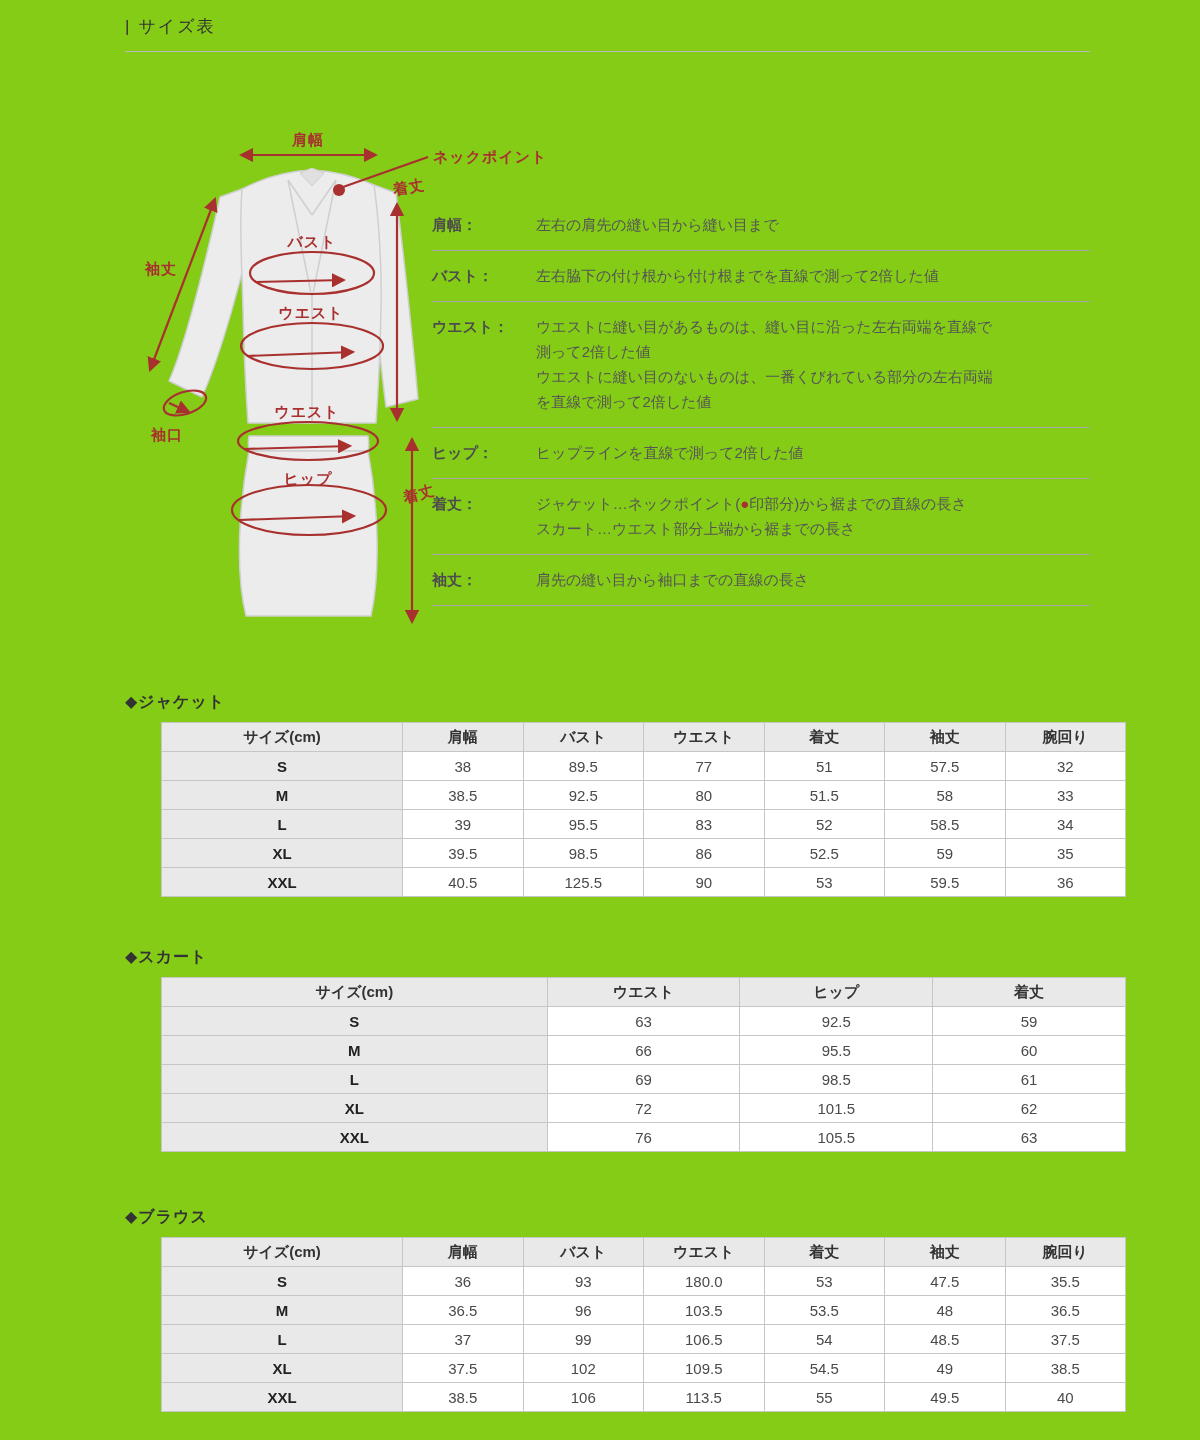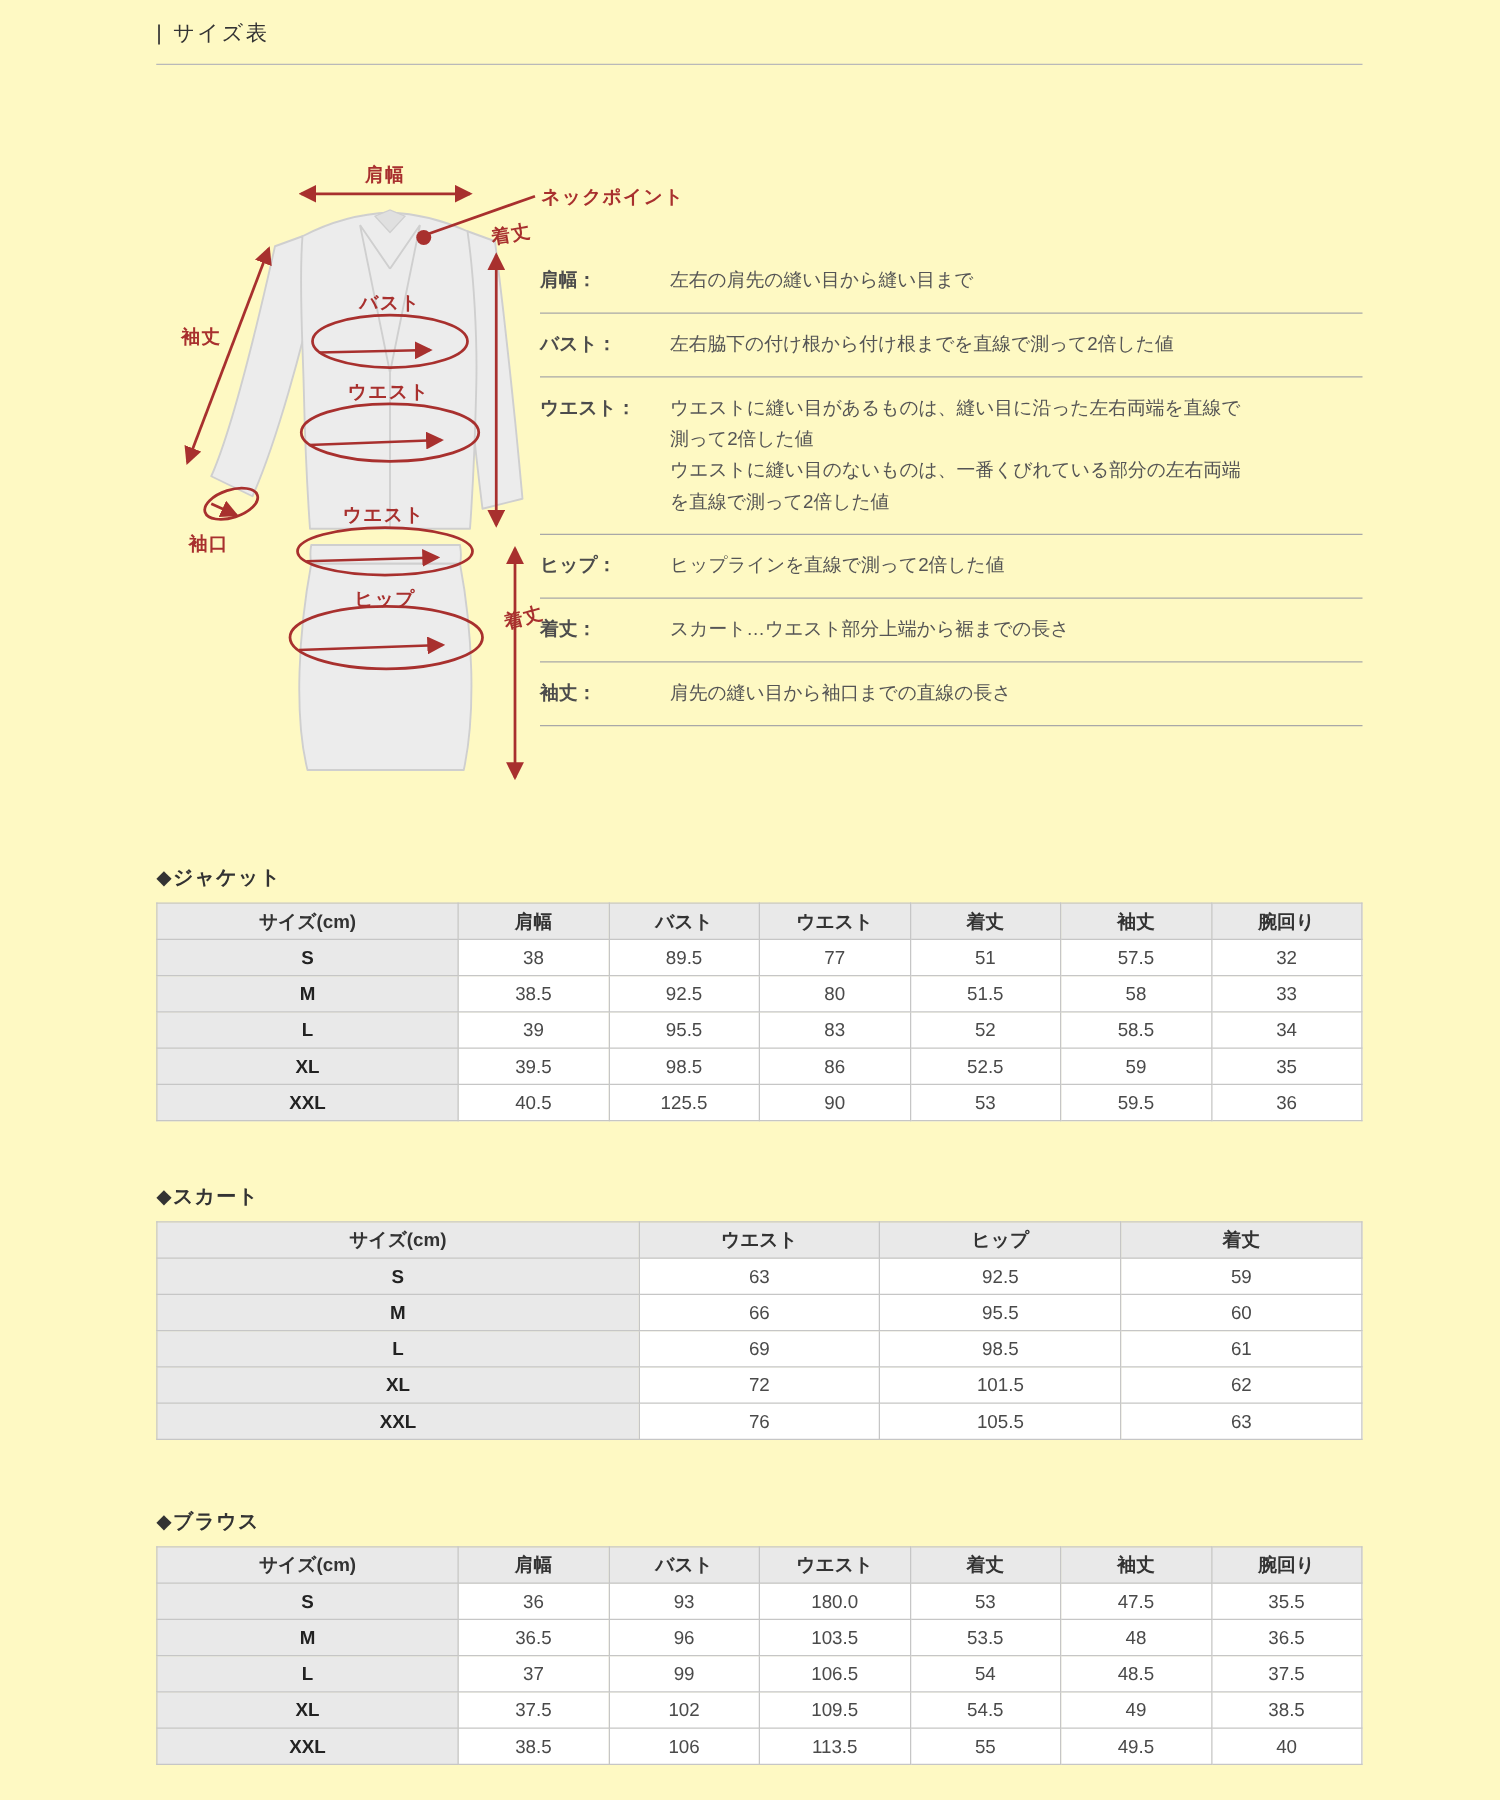--- a/index.html
+++ b/index.html
@@ -11,21 +11,21 @@
     --separator: #a8a8a8;
     --garment-fill: #ececec;
     --garment-stroke: #cfcfcf;
   }
   * { box-sizing: border-box; }
   html, body {
     margin: 0; padding: 0;
     background: #ffffff;
     font-family: "Liberation Sans", "DejaVu Sans", sans-serif;
   }
-  .page { width: 1200px; height: 1440px; position: relative; overflow: hidden; background:#fef9c3; }
+  .page { width: 1200px; height: 1440px; position: relative; overflow: hidden; background:#84cc16; }
   .content { position: absolute; left: 125px; top: 0; width: 965px; }
 
   
   .page-header {
     padding: 15px 0 13px 0;
     font-size: 17px;
     letter-spacing: 2px;
     color: var(--heading-text, #333);
     border-bottom: 1px solid #b9b9b9;
   }
@@ -64,21 +64,21 @@
   .size-section { margin-top: 0; }
   .size-section + .size-section { margin-top: 0; }
   #section-skirt { margin-top: 50px; }
   #section-blouse { margin-top: 55px; }
   .section-title {
     margin: 0 0 9px 0;
     font-size: 16px; font-weight: bold;
     letter-spacing: 1px;
     color: var(--heading-text, #333);
   }
-  table.size-table { width: 100%; border-collapse: collapse; table-layout: fixed; }
+  table.size-table { width: 100%; border-collapse: collapse; table-layout: fixed; margin-left: 36px; }
   .size-table th, .size-table td {
     border: 1px solid var(--table-border, #c6c6c6);
     height: 29px; padding: 0 2px;
     font-size: 15px; text-align: center; vertical-align: middle;
   }
   .size-table thead th { background: var(--table-header-bg, #e9e9e9); color: #333; font-weight: bold; }
   .size-table td.row-head { background: var(--table-header-bg, #e9e9e9); color: #222; font-weight: bold; }
   .size-table td { color: #4a4a4a; background: #fff; }
   .t7 col.c-size { width: 25%; } .t7 col.c-val { width: 12.5%; }
   .t4 col.c-size { width: 40%; } .t4 col.c-val { width: 20%; }
@@ -180,20 +180,21 @@
         </div>
         <div class="def-row">
           <div class="def-term">ヒップ：</div>
           <div class="def-desc">
               <div>ヒップラインを直線で測って2倍した値</div>
             </div>
         </div>
         <div class="def-row">
           <div class="def-term">着丈：</div>
           <div class="def-desc">
+            <div><span>ジャケット…ネックポイント(</span><span class="red-dot">●</span><span>印部分)から裾までの直線の長さ</span></div>
             <div>スカート…ウエスト部分上端から裾までの長さ</div>
           </div>
         </div>
         <div class="def-row">
           <div class="def-term">袖丈：</div>
           <div class="def-desc">
               <div>肩先の縫い目から袖口までの直線の長さ</div>
             </div>
         </div>
       </div>

